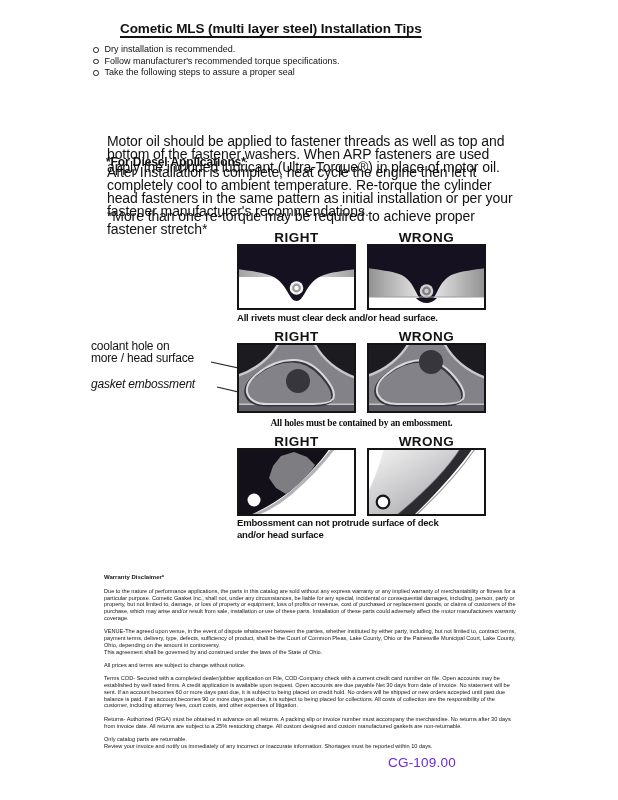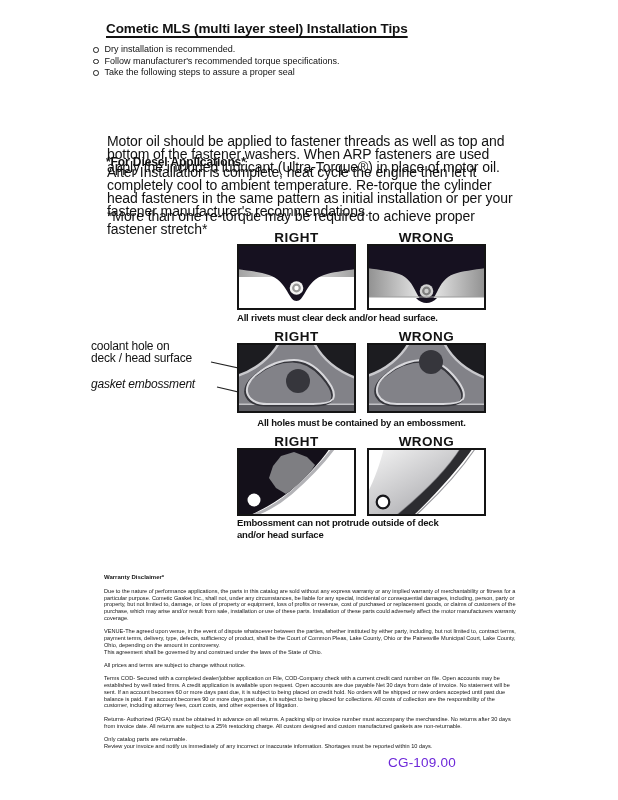--- a/index.html
+++ b/index.html
@@ -1,20 +1,20 @@
 <!DOCTYPE html>
 <html><head>
 <meta charset="utf-8">
 <style>
   html,body{margin:0;padding:0;background:#ffffff;}
   .page{position:relative;width:618px;height:800px;background:#ffffff;overflow:hidden;
         font-family:"Liberation Sans",sans-serif;color:#121212;}
   .abs{position:absolute;}
   
-  .title{left:106px;top:21px;font-size:13.5px;font-weight:bold;letter-spacing:-0.1px;
+  .title{left:120px;top:21px;font-size:13.5px;font-weight:bold;letter-spacing:-0.1px;
          text-decoration:underline;text-underline-offset:3px;text-decoration-thickness:1.5px;}
   
   .bullets{left:93px;top:44px;font-size:9px;line-height:11.6px;width:440px;}
   .brow{display:flex;align-items:flex-start;}
   .obull{flex:0 0 auto;width:3.6px;height:3.6px;border:1px solid #222;border-radius:50%;
          margin:3.2px 6px 0 0;}
   .sub .brow{margin-left:24px;}
   .fbull{flex:0 0 auto;width:3.6px;height:3.6px;background:#161616;border-radius:50%;
          margin:3.4px 5px 0 0;}
   
@@ -99,21 +99,21 @@
     <rect x="1" y="1" width="117" height="64" fill="none" stroke="#141414" stroke-width="2"></rect>
   </svg>
 
   <div class="abs dcaption" style="left:237px;top:312px;">All rivets must clear deck and/or head surface.</div>
 
   <div class="abs dlabel" style="left:237px;top:329px;">RIGHT</div>
   <div class="abs dlabel" style="left:367px;top:329px;">WRONG</div>
 
   <div class="abs sidelabel" style="left:91px;top:341px;width:120px;">
     <div>coolant hole on</div>
-    <div>deck / head surface</div>
+    <div>more / head surface</div>
   </div>
   <div class="abs sidelabel" style="left:91px;top:379px;width:124px;font-style:italic;">gasket embossment</div>
 
   <svg class="abs" style="left:205px;top:355px;" width="100" height="50" viewBox="0 0 100 50">
     <line x1="6" y1="7" x2="88" y2="25" stroke="#222222" stroke-width="1.2"></line>
     <line x1="12" y1="32" x2="55" y2="42" stroke="#222222" stroke-width="1.2"></line>
   </svg>
 
   <svg class="abs dbox" style="left:237px;top:343px;" width="119" height="70" viewBox="0 0 119 70">
     <rect width="119" height="70" fill="#828288"></rect>
@@ -136,21 +136,21 @@
     <path d="M0,0 H42 C34,14 19,27 0,33 Z" fill="#1c1c20"></path>
     <path d="M42,0 C34,14 19,27 0,33" stroke="#c9c9cd" stroke-width="2.4" fill="none"></path>
     <path d="M119,0 H77 C85,15 100,28 119,35 Z" fill="#1c1c20"></path>
     <path d="M77,0 C85,15 100,28 119,35" stroke="#c9c9cd" stroke-width="2.4" fill="none"></path>
     <path d="M11,52 C8,46 11,38 20,31 C32,21 46,17 57,17 C68,17 78,23 86,32 C94,41 99,50 96,56 C93,60 86,61 76,61 L30,61 C20,61 14,58 11,52 Z" fill="none" stroke="#35353b" stroke-width="2.6" transform="translate(-1.4,1.2)"></path>
     <path d="M11,52 C8,46 11,38 20,31 C32,21 46,17 57,17 C68,17 78,23 86,32 C94,41 99,50 96,56 C93,60 86,61 76,61 L30,61 C20,61 14,58 11,52 Z" fill="none" stroke="#d8d8dc" stroke-width="2"></path>
     <circle cx="64" cy="19" r="12" fill="#36363c"></circle>
     <rect x="1" y="1" width="117" height="68" fill="none" stroke="#141414" stroke-width="2"></rect>
   </svg>
 
-  <div class="abs dcaption" style="left:237px;top:417px;width:249px;text-align:center;">All holes must be contained by an embossment.</div>
+  <div class="abs dcaption" style="left:237px;top:417px;width:249px;text-align:center;font-family:Liberation Serif, serif;">All holes must be contained by an embossment.</div>
 
   <div class="abs dlabel" style="left:237px;top:434px;">RIGHT</div>
   <div class="abs dlabel" style="left:367px;top:434px;">WRONG</div>
 
   <svg class="abs dbox" style="left:237px;top:448px;" width="119" height="68" viewBox="0 0 119 68">
     <rect width="119" height="68" fill="#ffffff"></rect>
     <path d="M0,0 H93 C82,16 68,30 52,44 C38,55 24,62 12,68 H0 Z" fill="#14101a"></path>
     <path d="M96,1 C84,17 70,31 54,45 C41,56 27,64 14,68" stroke="#b3b3b7" stroke-width="3" fill="none"></path>
     <path d="M36,18 L44,8 L57,4 L70,9 L78,17 C72,27 60,38 49,46 L39,40 L32,30 Z" fill="#7e7e82"></path>
     <circle cx="17" cy="52" r="6.5" fill="#ffffff"></circle>
@@ -167,21 +167,21 @@
     <rect width="119" height="68" fill="#ffffff"></rect>
     <path d="M17,0 H94 C80,22 57,45 29,68 H0 V46 C8,31 13,15 17,0 Z" fill="url(#gC)"></path>
     <path d="M94,0 C80,22 57,45 29,68" stroke="#7e7e82" stroke-width="1.4" fill="none"></path>
     <path d="M94,0 H106 C93,19 70,45 46,68 L29,68 C57,45 80,22 94,0 Z" fill="#2c2c30"></path>
     <path d="M108,1 C95,20 72,46 48,68" stroke="#9a9a9e" stroke-width="1.2" fill="none"></path>
     <circle cx="16" cy="54" r="6.3" fill="#ffffff" stroke="#17171b" stroke-width="2.2"></circle>
     <rect x="1" y="1" width="117" height="66" fill="none" stroke="#141414" stroke-width="2"></rect>
   </svg>
 
   <div class="abs dcaption" style="left:237px;top:517px;">
-    <div>Embossment can not protrude outside of deck</div>
+    <div>Embossment can not protrude surface of deck</div>
     <div>and/or head surface</div>
   </div>
 
   <div class="abs warranty">
     <div class="wh">Warranty Disclaimer*</div>
     <p>Due to the nature of performance applications, the parts in this catalog are sold without any express warranty or any implied warranty of merchantability or fitness for a particular purpose.  Cometic Gasket Inc., shall not, under any circumstances, be liable for any special, incidental or consequential damages, including, person, party or property, but not limited to, damage, or loss of property or equipment, loss of profits or revenue, cost of purchased or replacement goods, or claims of customers of the purchase, which may arise and/or result from sale, installation or use of these parts.  Installation of these parts could adversely affect the motor manufacturers warranty coverage.</p>
     <p class="tight">VENUE-The agreed upon venue, in the event of dispute whatsoever between the parties, whether instituted by either party, including, but not limited to, contract terms, payment terms, delivery, type, defects, sufficiency of product, shall be the Court of Common Pleas, Lake County, Ohio or the Painesville Municipal Court, Lake County, Ohio, depending on the amount in controversy.</p>
     <p>This agreement shall be governed by and construed under the laws of the State of Ohio.</p>
     <p>All prices and terms are subject to change without notice.</p>
     <p>Terms COD- Secured with a completed dealer/jobber application on File, COD-Company check with a current credit card number on file.  Open accounts may be established by well rated firms.  A credit application is available upon request.  Open accounts are due payable Net 30 days from date of invoice.  No statement will be sent.  If an account becomes 60 or more days past due, it is subject to being placed on credit hold.  No orders will be shipped or new orders accepted until past due balance is paid.  If an account becomes 90 or more days past due, it is subject to being placed for collections.  All costs of collection are the responsibility of the customer, including attorney fees, court costs, and other expenses of litigation.</p>

